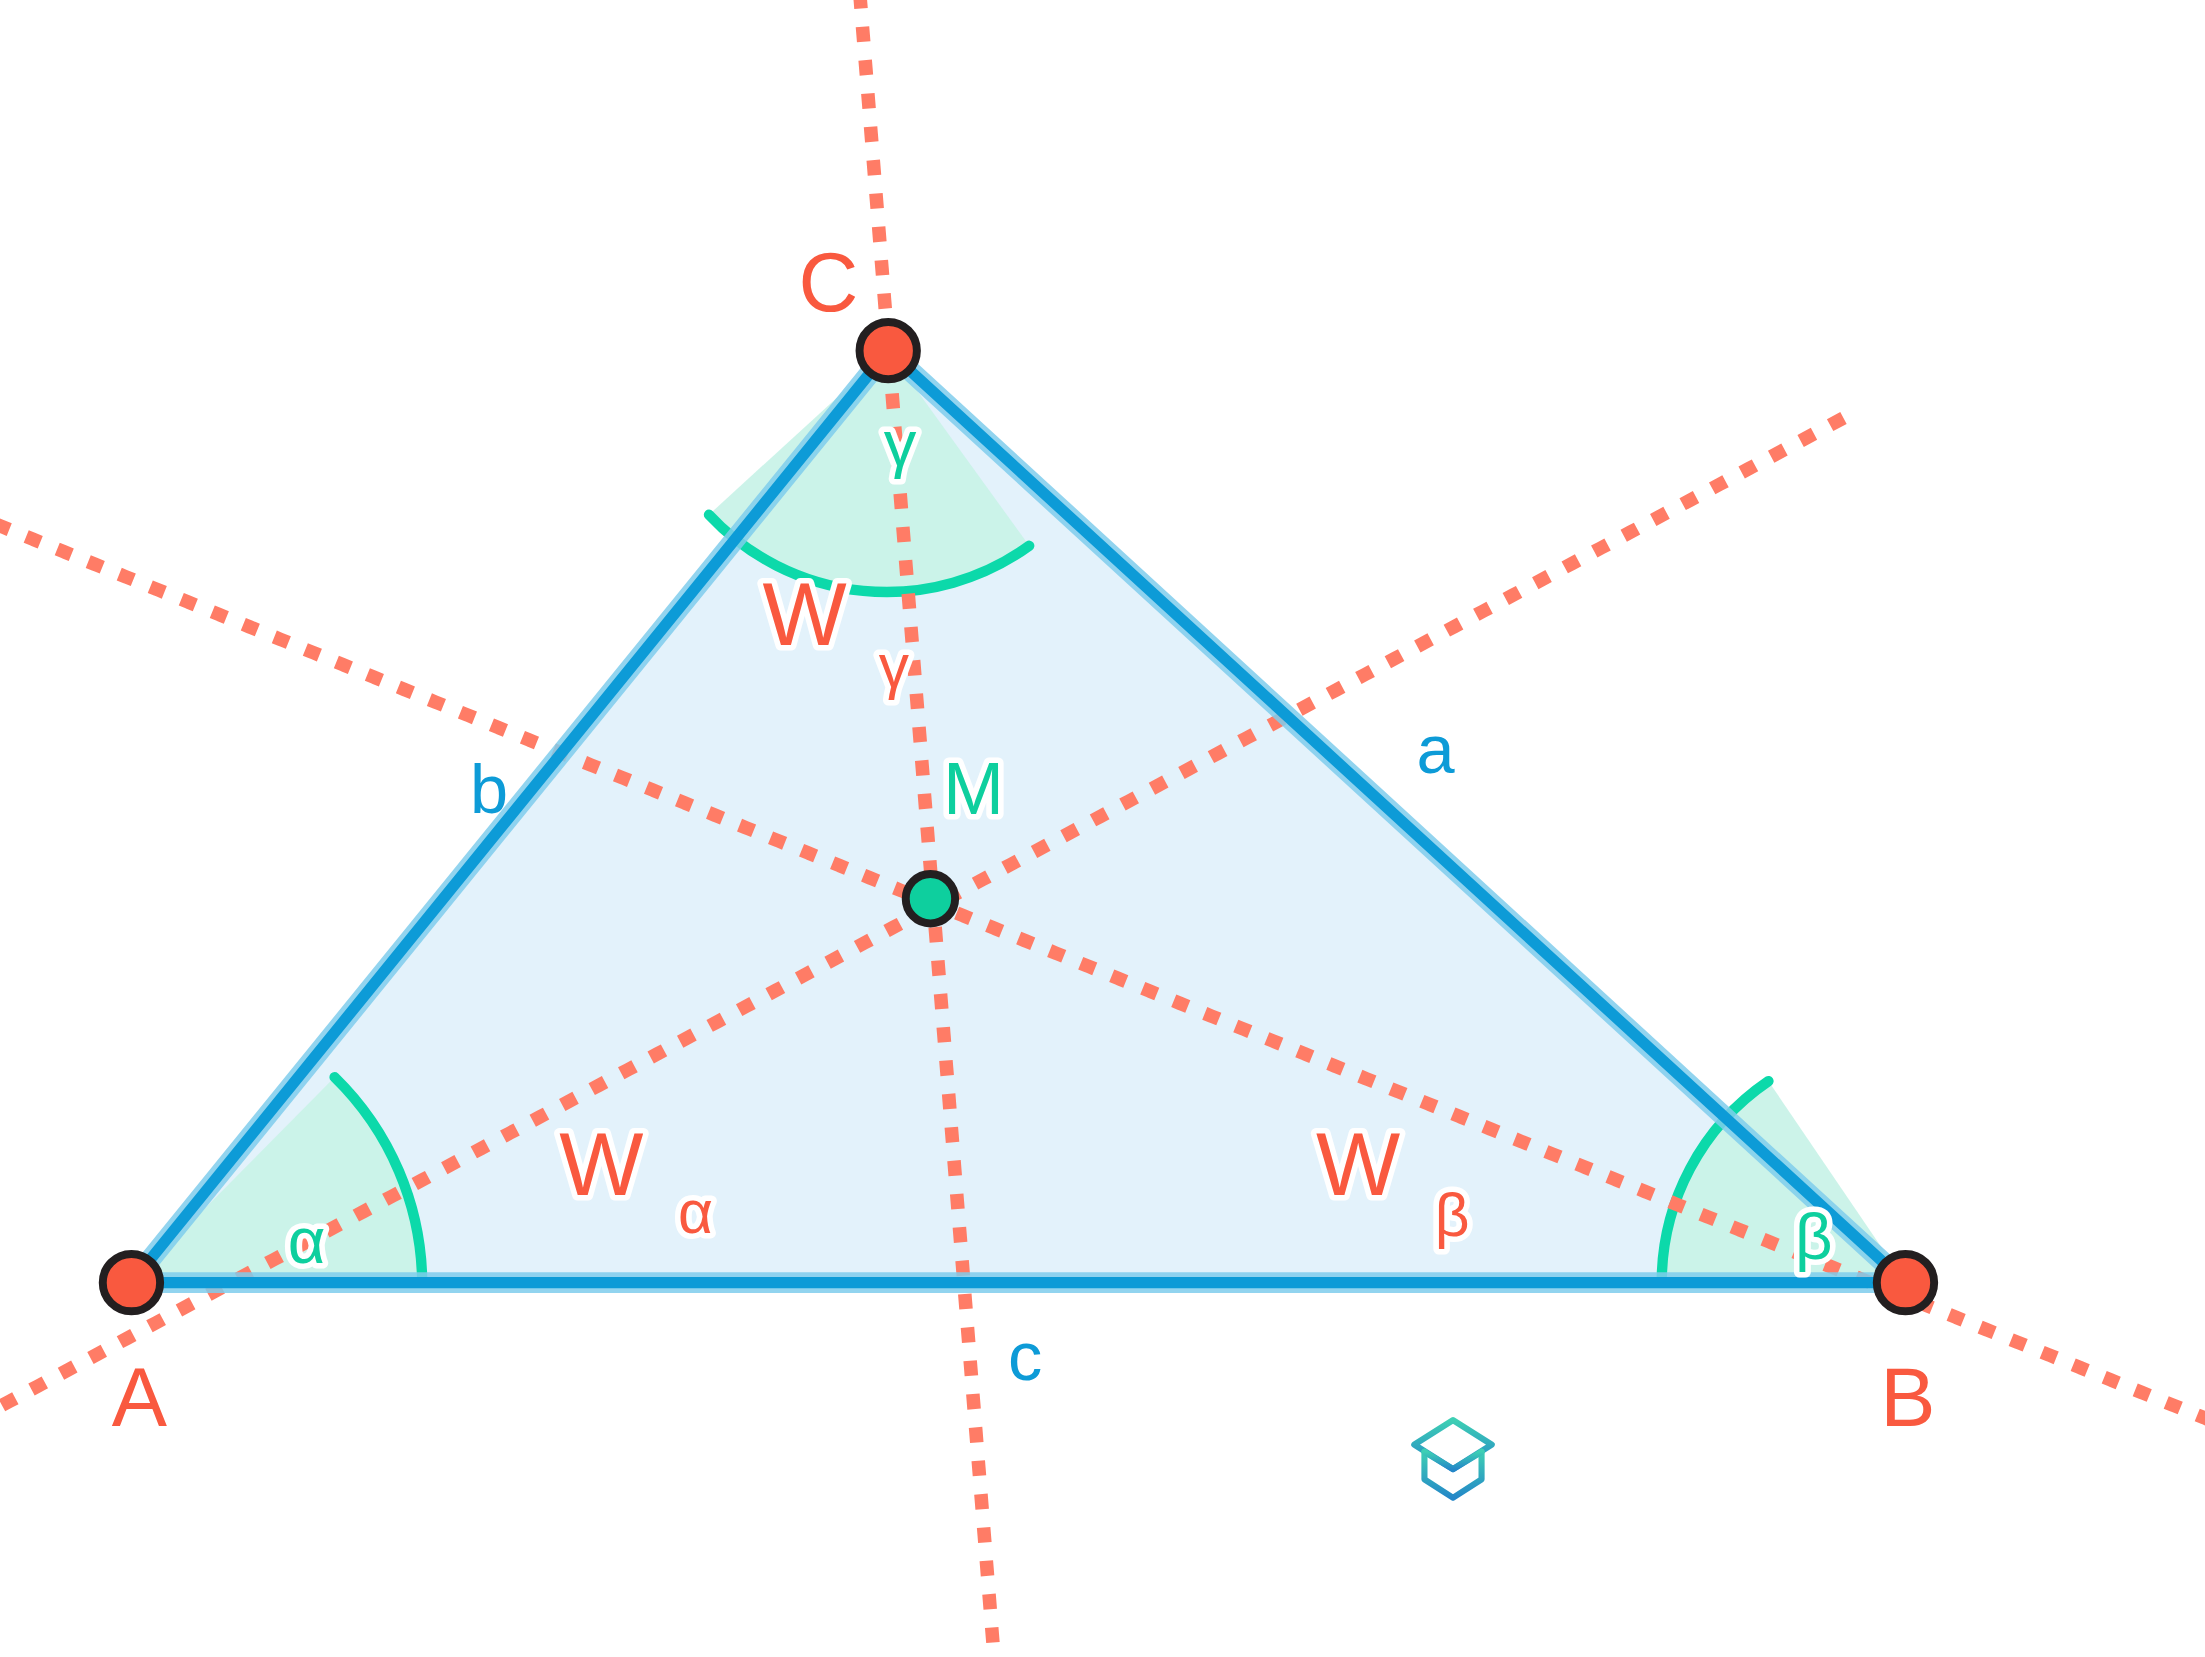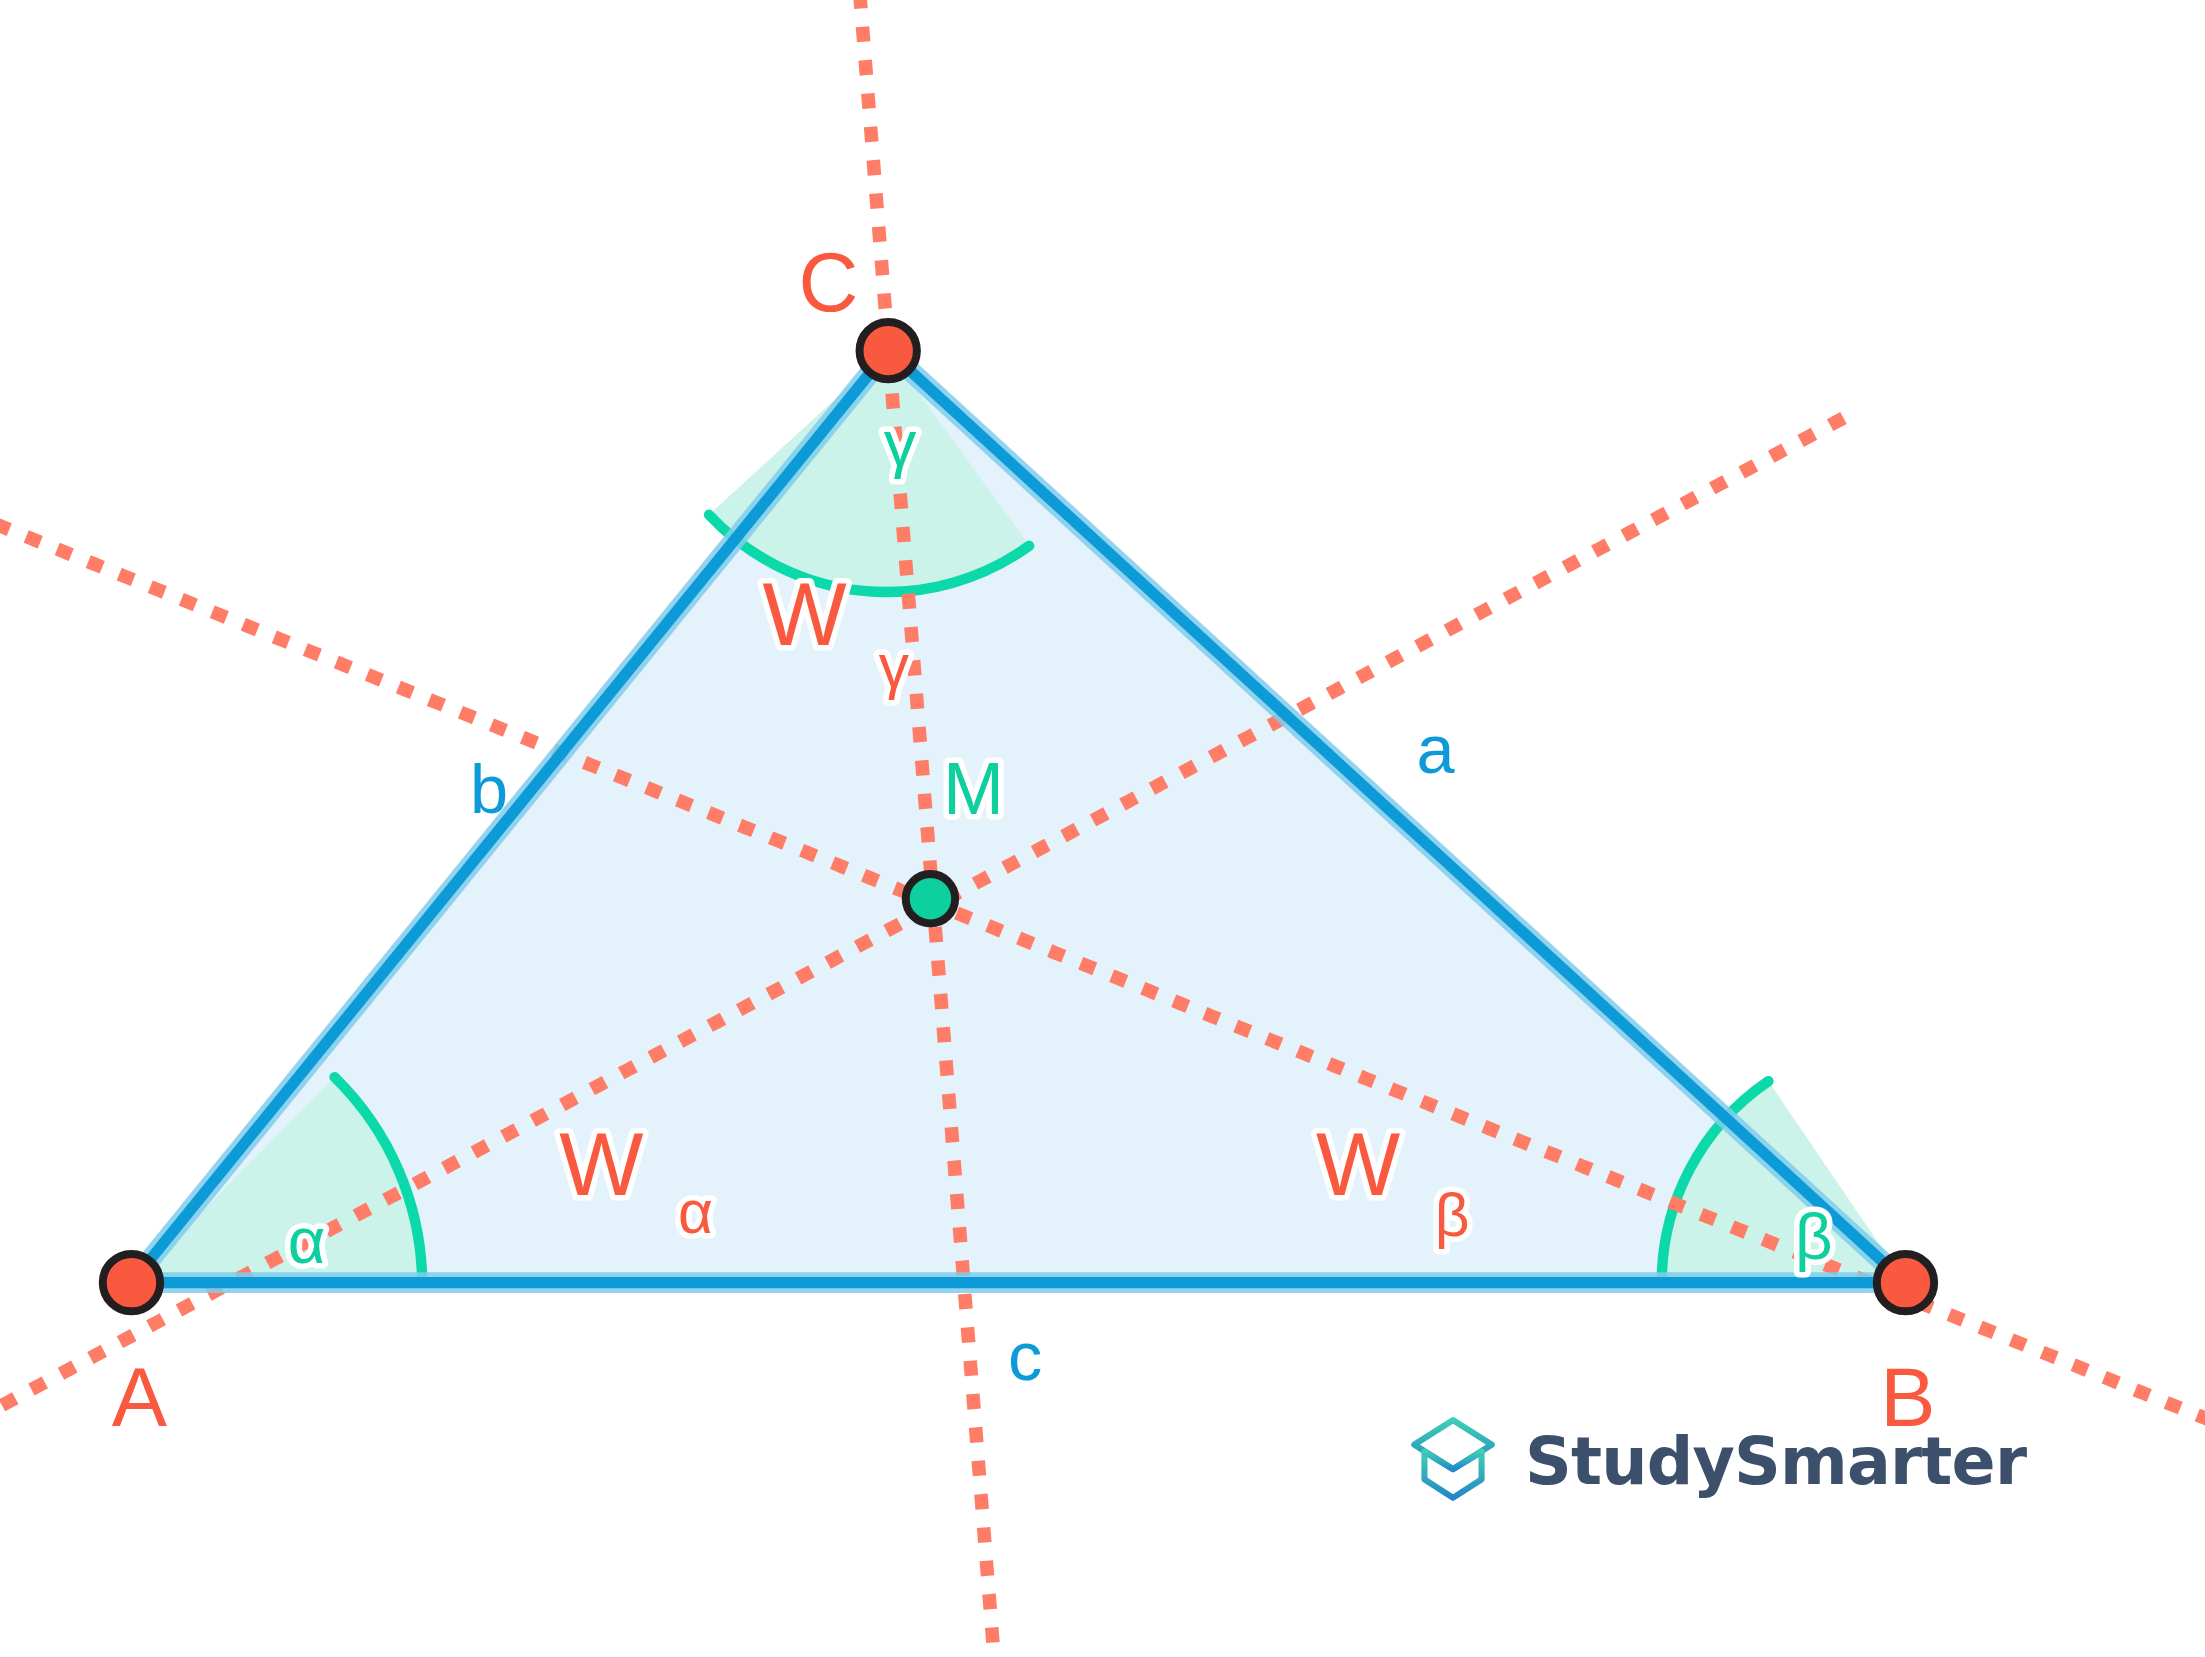--- a/index.html
+++ b/index.html
@@ -148,17 +148,16 @@
     <svg width="102" height="102" viewBox="0 0 100 100">
       <g fill="none" stroke="url(#brandGrad)" stroke-width="6" stroke-linejoin="round" stroke-linecap="round">
         <path d="M50 10 L88 34 L50 58 L12 34 Z"></path>
         <path d="M22 41 L22 68 L50 86 L78 68 L78 41"></path>
         <path d="M50 58 L50 86"></path>
         <path d="M50 10 L50 34"></path>
         <path d="M12 34 L50 34 L88 34" stroke-opacity="0"></path>
         <path d="M22 41 L50 58 L78 41"></path>
       </g>
     </svg>
-    <div id="brand-wordmark">StudySmarter</div>
   </div>
 
 </div>
 
 
 </body></html>

